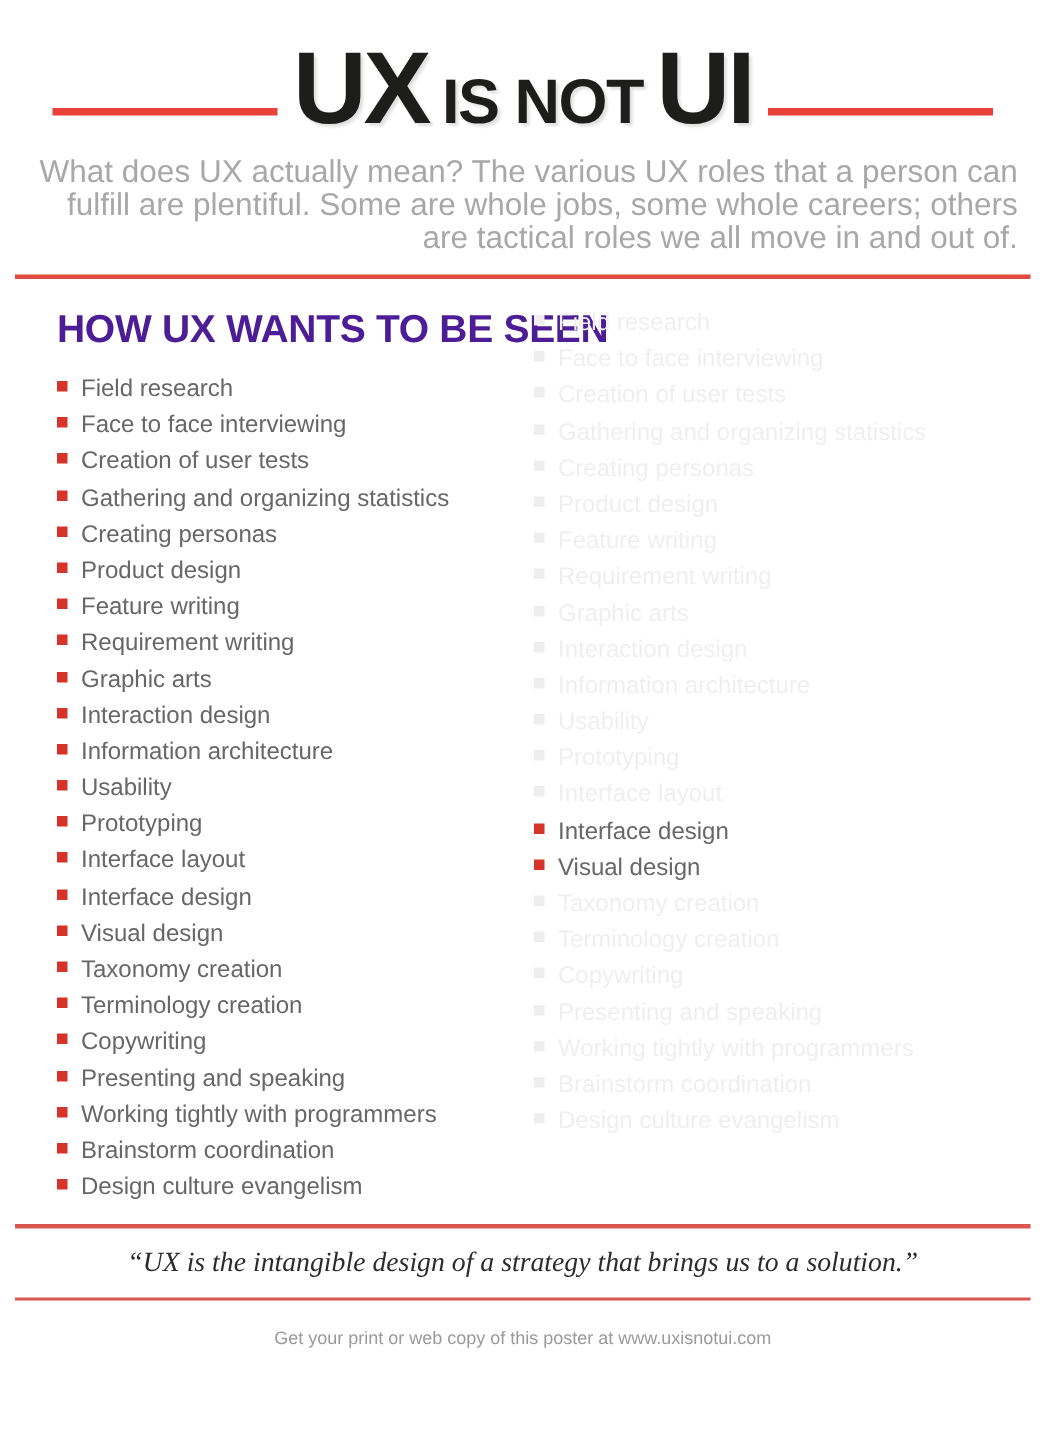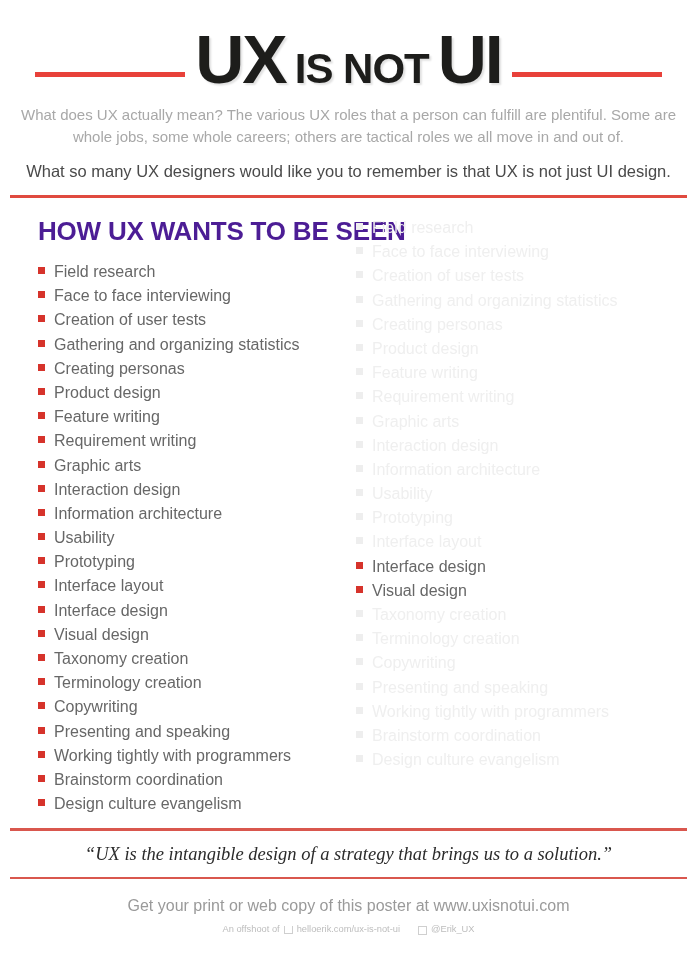--- a/index.html
+++ b/index.html
@@ -63,22 +63,22 @@
   .title .mid {
     font-size: 42px;
     line-height: 42px;
     margin: 0 9px;
     letter-spacing: -1px;
   }
 
   .lede {
     width: 660px;
     margin: 6px auto 0 auto;
-    text-align: center;
-    font-size: 15px;
+    text-align: right;
+    font-size: 21px;
     line-height: 22px;
     color: #a8a8a8;
   }
   .lede-strong {
     width: 670px;
     margin: 12px auto 0 auto;
     text-align: center;
     font-size: 16.5px;
     line-height: 22px;
     color: #4a4a4a;
@@ -149,21 +149,21 @@
     color: #2b2b2b;
     padding: 13px 0 12px 0;
   }
 
   
   .footer {
     text-align: center;
     padding-top: 18px;
   }
   .footer-main {
-    font-size: 16px;
+    font-size: 12px;
     color: #9a9a9a;
     margin-bottom: 9px;
   }
   .footer-credit {
     font-size: 9.3px;
     color: #bdbdbd;
     margin-bottom: 4px;
     display: flex;
     justify-content: center;
     align-items: center;
@@ -191,21 +191,20 @@
       <div class="rule-dash left"></div>
       <div class="title">
         <span class="big">UX</span>
         <span class="mid">IS NOT</span>
         <span class="big">UI</span>
       </div>
       <div class="rule-dash right"></div>
     </div>
 
     <div class="lede">What does UX actually mean? The various UX roles that a person can fulfill are plentiful. Some are whole jobs, some whole careers; others are tactical roles we all move in and out of.</div>
-    <div class="lede-strong">What so many UX designers would like you to remember is that UX is not just UI design.</div>
     <div class="hr-red"></div>
   </div>
 
   <div class="columns">
 
     <div class="col">
       <div class="col-head">HOW UX WANTS TO BE SEEN</div>
       <ul class="list">
           <li class="on">
             <span class="bullet"></span>
@@ -403,24 +402,16 @@
 
   <div class="quote-wrap">
     <div class="hr-red-thin"></div>
     <div class="quote">“UX is the intangible design of a strategy that brings us to a solution.”</div>
     <div class="hr-red-thin"></div>
   </div>
 
   <div class="footer">
     <div class="footer-main">Get your print or web copy of this poster at www.uxisnotui.com</div>
 
-    <div class="footer-credit">
-      <span>An offshoot of</span>
-      <span class="mini-icon u"></span>
-      <span>helloerik.com/ux-is-not-ui</span>
-      <span class="credit-gap"></span>
-      <span class="mini-icon"></span>
-      <span>@Erik_UX</span>
-    </div>
 
   </div>
 
 </div>
 
 </body></html>

